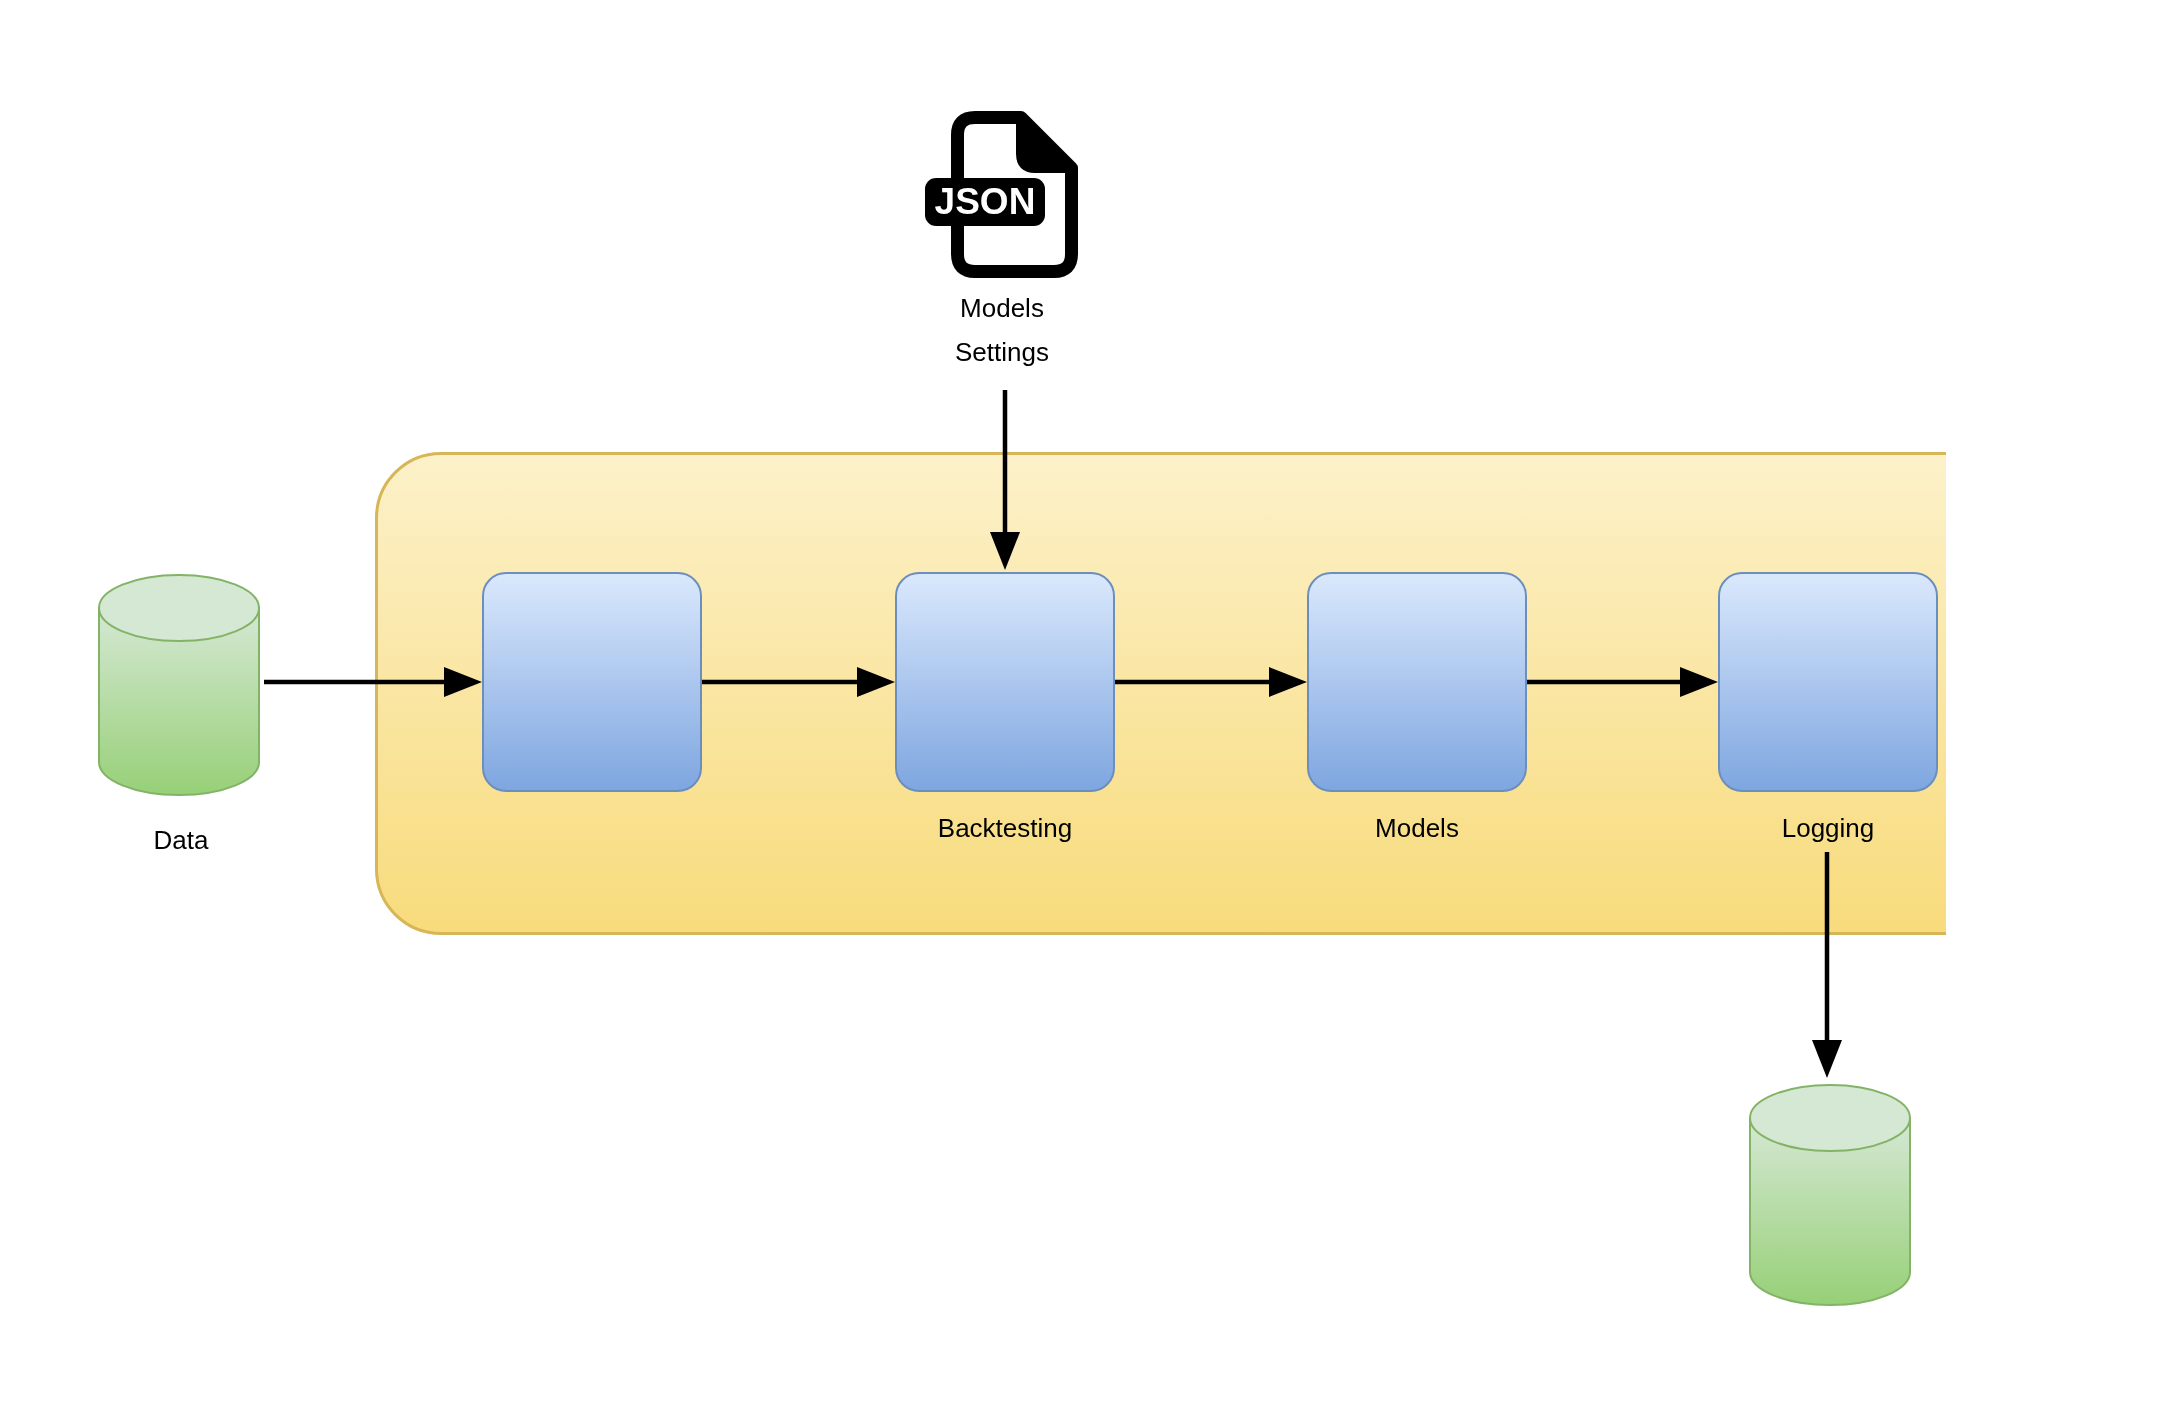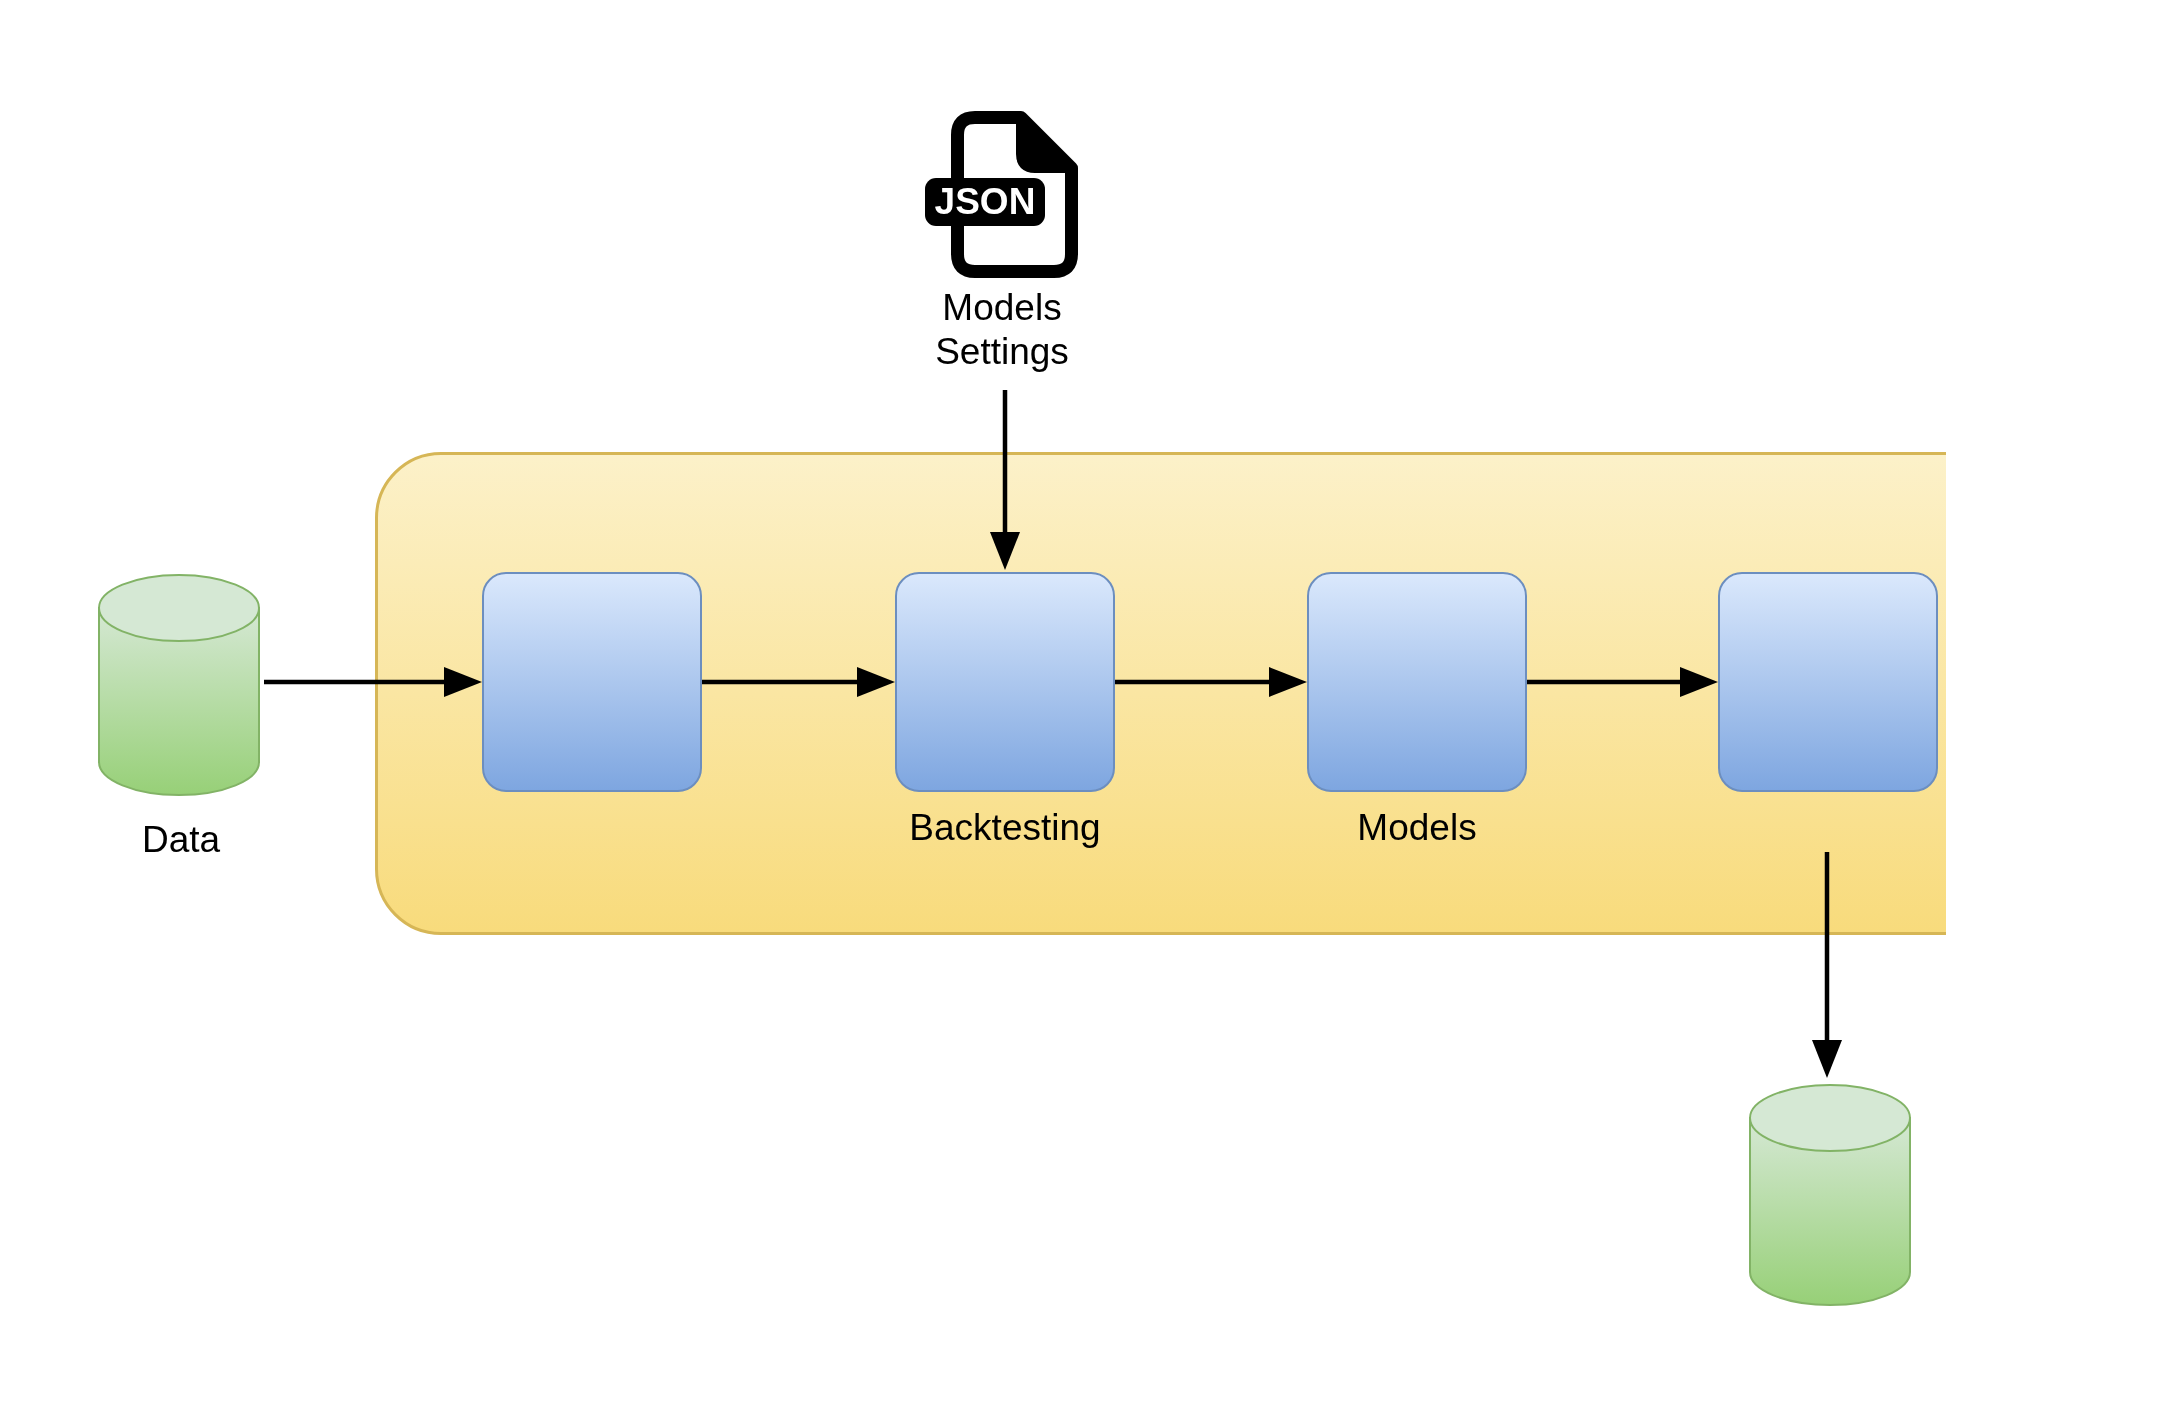--- a/index.html
+++ b/index.html
@@ -16,21 +16,21 @@
     border-radius:66px;
     background:linear-gradient(180deg,var(--container-fill-top,#fcf1c9) 0%,var(--container-fill-bottom,#f8db7c) 100%);
   }
   .stage{
     top:572px;width:220px;height:220px;box-sizing:border-box;
     border:2px solid var(--stage-border,#6c8ebf);
     border-radius:24px;
     background:linear-gradient(180deg,var(--stage-fill-top,#dae8fc) 0%,var(--stage-fill-bottom,#7ea6e0) 100%);
   }
   .label{
-    font-size:37px;line-height:44px;text-align:center;
+    font-size:26px;line-height:44px;text-align:center;
     transform:translateX(-50%);
   }
   svg{display:block;}
 </style>
 </head>
 <body>
 
 <div id="canvas">
 
   <div id="container" class="abs"></div>
@@ -68,20 +68,21 @@
     <rect x="2" y="70" width="120" height="48" rx="11" fill="var(--icon-color,#000000)"></rect>
     <text x="62" y="106" text-anchor="middle" font-size="37" font-weight="bold" font-family="'Liberation Sans','DejaVu Sans',sans-serif" fill="#ffffff">JSON</text>
   </svg>
 
   <div class="abs label" style="left:1002px;top:286px;width:140px">Models Settings</div>
 
   <div class="abs label" style="left:181px;top:818px;width:220px">Data</div>
 
   <div class="abs label" style="left:1005px;top:806px;width:280px">Backtesting</div>
   <div class="abs label" style="left:1417px;top:806px;width:280px">Models</div>
+  <div class="abs label" style="left:1828px;top:806px;width:280px">Logging</div>
 
 
   <svg class="abs" style="left:0;top:0" width="2170" height="1404" viewBox="0 0 2170 1404">
     <g stroke="var(--arrow-color,#000000)" stroke-width="4.5" fill="var(--arrow-color,#000000)">
       <g>
         <line x1="264" y1="682" x2="448" y2="682"></line>
         <polygon points="482,682 444,667 444,697" stroke="none"></polygon>
       </g>
       <g>
         <line x1="702" y1="682" x2="861" y2="682"></line>

